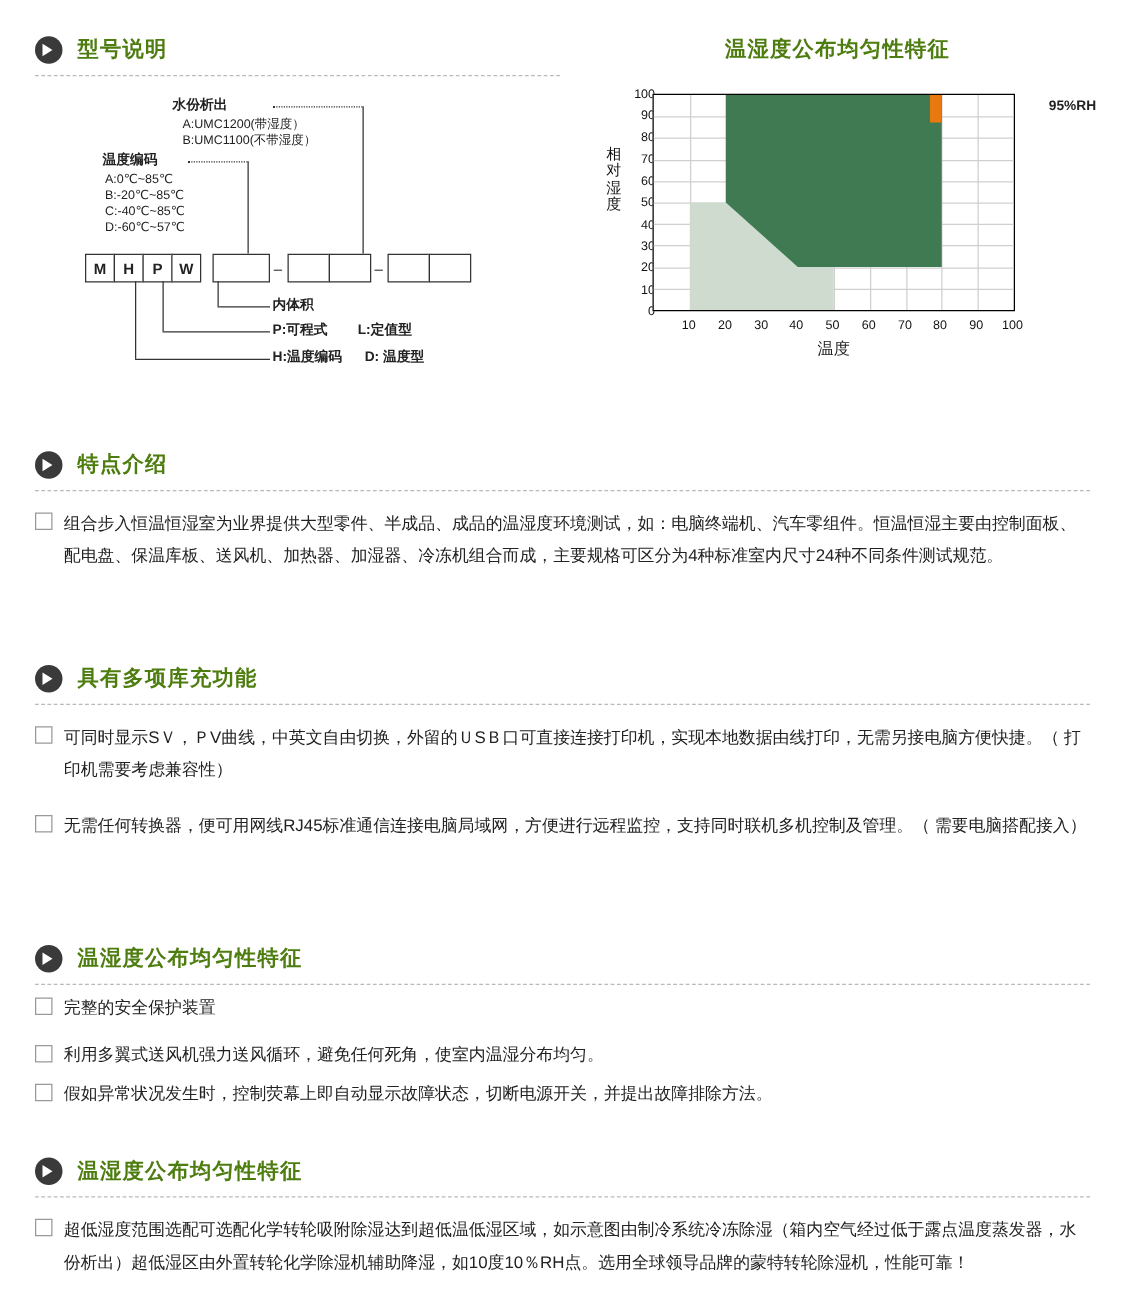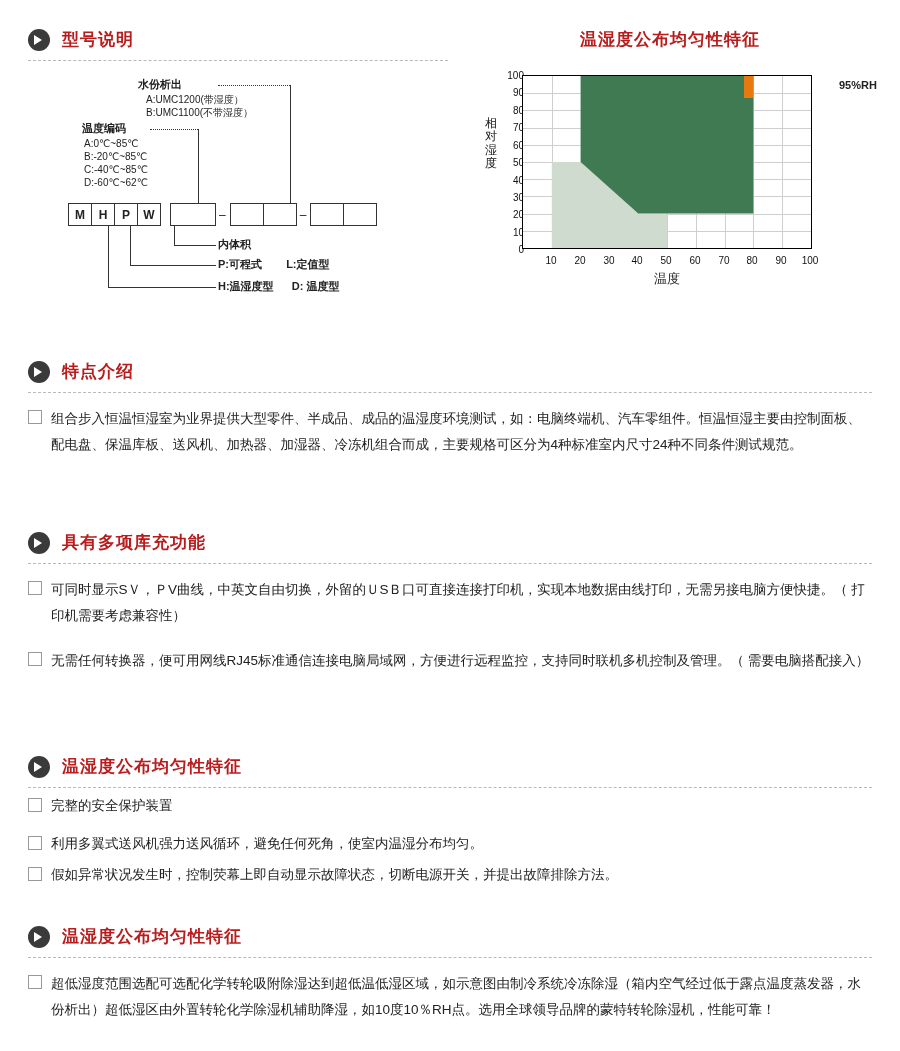--- a/index.html
+++ b/index.html
@@ -15,21 +15,21 @@
   .sec-head{display:flex;align-items:center;gap:12px;}
   .arrow-icon{
     width:22px;height:22px;border-radius:50%;
     background:#3a3a3a;display:inline-block;position:relative;flex:0 0 auto;
   }
   .arrow-icon:before{
     content:"";position:absolute;left:6px;top:6px;
     width:0;height:0;border-left:8px solid #fff;
     border-top:5px solid transparent;border-bottom:5px solid transparent;
   }
-  .sec-title{font-size:17px;font-weight:bold;color:#b91c1c;letter-spacing:1px;}
+  .sec-title{font-size:17px;font-weight:bold;color:#4d7c0f;letter-spacing:1px;}
   .dashed{
     border:0;border-top:1px dashed #b9b9b9;margin:9px 0 0 0;height:0;
   }
 
   
   .top{position:absolute;left:0;top:28px;width:900px;height:320px;}
   .top-left{position:absolute;left:28px;top:0;width:420px;}
   .top-right{position:absolute;left:470px;top:0;width:400px;}
   .top-right .sec-head{justify-content:center;}
   .top-right .sec-title{font-size:17px;}
@@ -99,21 +99,21 @@
         <div class="lbl b" style="left:110px;top:2px;">水份析出</div>
         <div class="dot-lead" style="left:190px;top:10px;width:72px;"></div>
         <div class="lbl" style="left:118px;top:18px;font-size:10px;">A:UMC1200(带湿度）</div>
         <div class="lbl" style="left:118px;top:31px;font-size:10px;">B:UMC1100(不带湿度）</div>
 
         <div class="lbl b" style="left:54px;top:46px;">温度编码</div>
         <div class="dot-lead" style="left:122px;top:54px;width:48px;"></div>
         <div class="lbl" style="left:56px;top:62px;font-size:10px;">A:0℃~85℃</div>
         <div class="lbl" style="left:56px;top:75px;font-size:10px;text-align:center;">B:-20℃~85℃</div>
         <div class="lbl" style="left:56px;top:88px;font-size:10px;">C:-40℃~85℃</div>
-        <div class="lbl" style="left:56px;top:101px;font-size:10px;">D:-60℃~62℃</div>
+        <div class="lbl" style="left:56px;top:101px;font-size:10px;">D:-60℃~57℃</div>
 
         <div class="vline" style="left:170px;top:54px;height:74px;"></div>
         <div class="vline" style="left:262px;top:10px;height:118px;"></div>
 
         <div class="boxrow">
           <div class="grp">
             <div class="cell">M</div>
             <div class="cell">H</div>
             <div class="cell">P</div>
             <div class="cell">W</div>
@@ -139,21 +139,21 @@
         <div class="hline" style="left:102px;top:190px;width:86px;"></div>
         <div class="lbl b" style="left:190px;top:182px;">
           <span>P:可程式</span>
           <span style="display:inline-block;width:18px;"></span>
           <span>L:定值型</span>
         </div>
 
         <div class="vline" style="left:80px;top:150px;height:62px;"></div>
         <div class="hline" style="left:80px;top:212px;width:108px;"></div>
         <div class="lbl b" style="left:190px;top:204px;">
-          <span>H:温湿度型</span>
+          <span>H:温度编码</span>
           <span style="display:inline-block;width:12px;"></span>
           <span>D:  温度型</span>
         </div>
       </div>
     </div>
 
     <div class="top-right">
       <div class="sec-head">
         <span class="sec-title">温湿度公布均匀性特征</span>
       </div>

